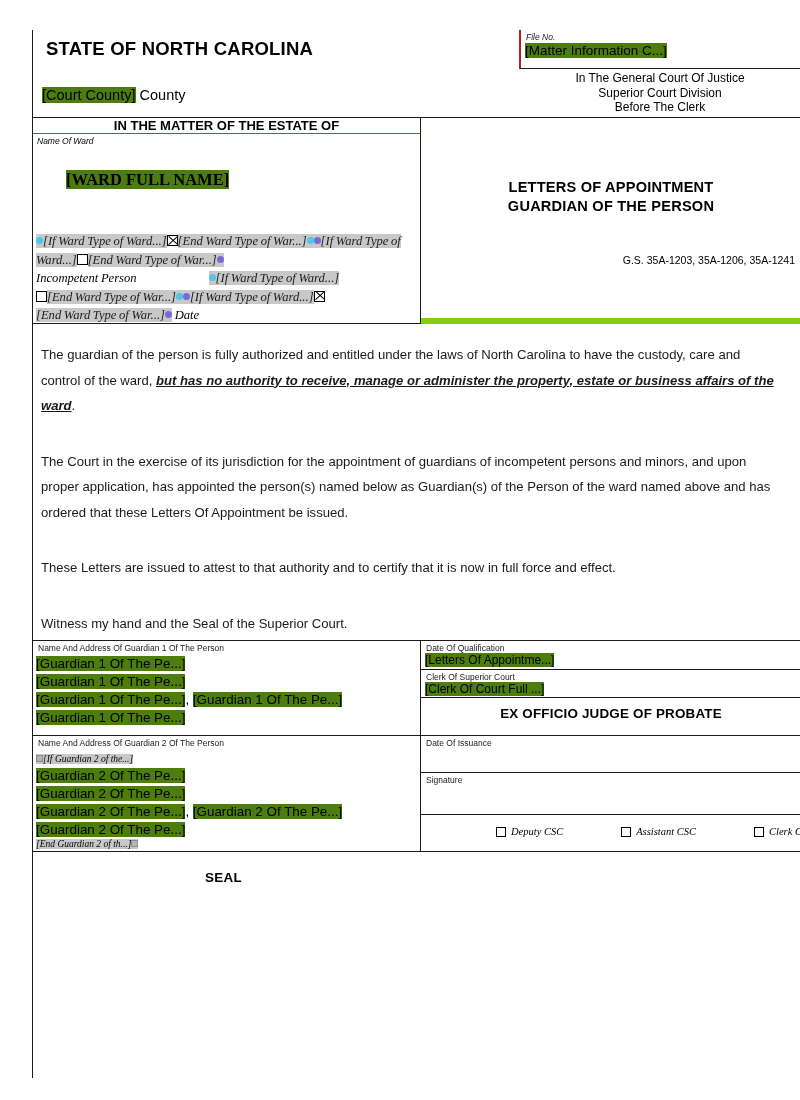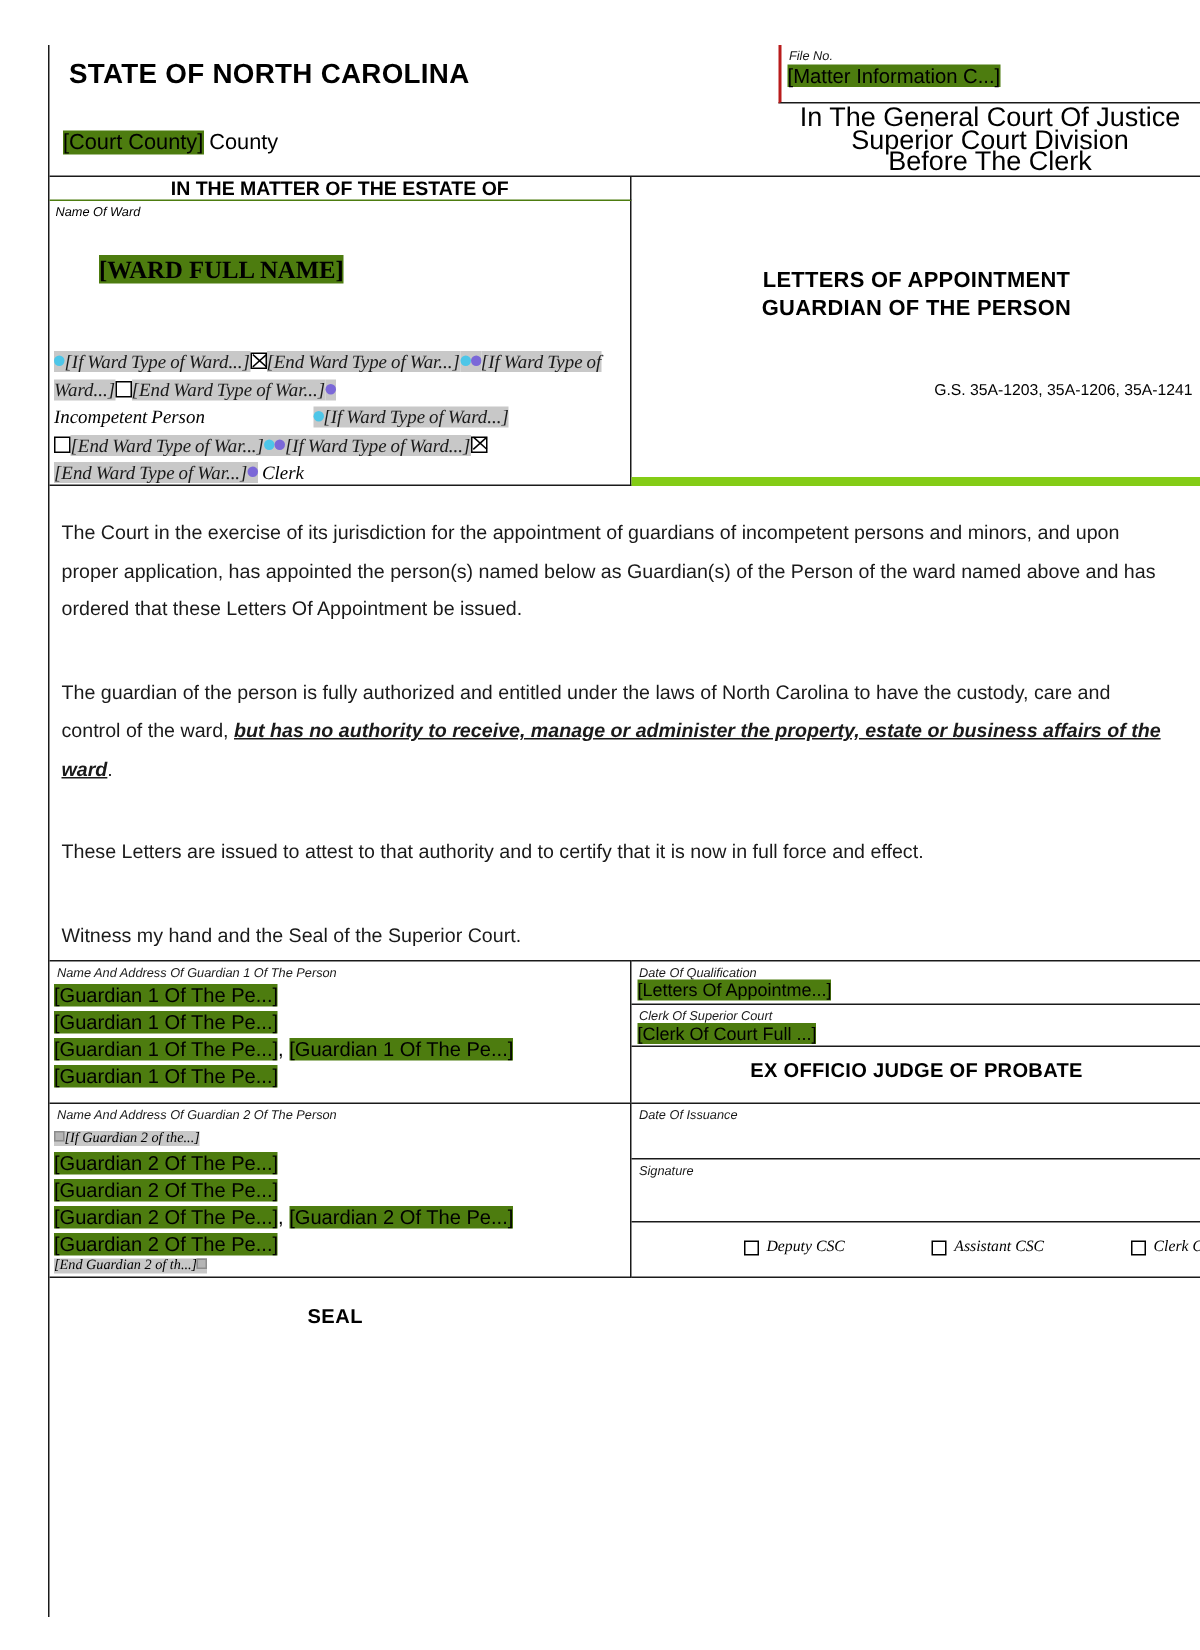--- a/index.html
+++ b/index.html
@@ -79,21 +79,21 @@
     top: 13px;
     font-size: 13.5px;
   }
 
   .court-lines {
     position: absolute;
     left: 486px;
     top: 41px;
     width: 282px;
     text-align: center;
-    font-size: 18px;
+    font-size: 12px;
     line-height: 14.6px;
   }
 
   .hdr-rule {
     position: absolute;
     left: 0;
     top: 87px;
     width: 768px;
     height: 0;
     border-top: 1px solid #1a1a1a;
@@ -253,21 +253,20 @@
   .cell {
     position: absolute;
     box-sizing: border-box;
     border-top: 1px solid #1a1a1a;
   }
   .cell-lbl {
     position: absolute;
     left: 5px;
     top: 2px;
     font-size: 8.5px;
-    font-style: italic;
     color: #1a1a1a;
     white-space: nowrap;
   }
 
   .g1 { left: 0; top: 0; width: 388px; height: 95px; border-right: 1px solid #1a1a1a; }
   .g2 { left: 0; top: 95px; width: 388px; height: 117px; border-right: 1px solid #1a1a1a; border-bottom: 1px solid #1a1a1a;}
 
   .gline {
     position: absolute;
     left: 3px;
@@ -396,36 +395,36 @@
     <div class="estate-bar">IN THE MATTER OF THE ESTATE OF</div>
 
     <div class="ward-box">
       <div class="ward-lbl">Name Of Ward</div>
       <div class="ward-name"><span class="hl">[WARD FULL NAME]</span></div>
 
       <div class="ward-types">
         <span class="fld"><span class="dot-c"></span><span>[If Ward Type of Ward...]</span></span><span class="cbx x"></span><span class="fld"><span>[End Ward Type of War...]</span></span><span class="fld"><span class="dot-c"></span><span class="dot-p"></span></span><span class="fld"><span>[If Ward Type of Ward...]</span></span><span class="cbx"></span><span class="fld"><span>[End Ward Type of War...]</span></span><span class="fld"><span class="dot-p"></span></span><br>
         <span class="plain">Incompetent Person</span><span style="display:inline-block;width:72px"></span><span class="fld"><span class="dot-c"></span><span>[If Ward Type of Ward...]</span></span><br>
         <span class="cbx"></span><span class="fld"><span>[End Ward Type of War...]</span></span><span class="fld"><span class="dot-c"></span><span class="dot-p"></span></span><span class="fld"><span>[If Ward Type of Ward...]</span></span><span class="cbx x"></span><br>
-        <span class="fld"><span>[End Ward Type of War...]</span><span class="dot-p"></span></span> <span class="plain">Clerk</span>
+        <span class="fld"><span>[End Ward Type of War...]</span><span class="dot-p"></span></span> <span class="plain">Date</span>
       </div>
     </div>
 
     <div class="title-box">
       <div class="doc-title">
         <div>LETTERS OF APPOINTMENT</div>
         <div>GUARDIAN OF THE PERSON</div>
       </div>
       <div class="gs-ref">G.S. 35A-1203, 35A-1206, 35A-1241</div>
     </div>
   </div>
 
   <div class="body-wrap">
+    <div class="para"><span>The guardian of the person is fully authorized and entitled under the laws of North Carolina to have the custody, care and control of the ward, </span><span class="emph">but has no authority to receive, manage or administer the property, estate or business affairs of the ward</span><span>.</span></div>
     <div class="para">The Court in the exercise of its jurisdiction for the appointment of guardians of incompetent persons and minors, and upon proper application, has appointed the person(s) named below as Guardian(s) of the Person of the ward named above and has ordered that these Letters Of Appointment be issued.</div>
-    <div class="para"><span>The guardian of the person is fully authorized and entitled under the laws of North Carolina to have the custody, care and control of the ward, </span><span class="emph">but has no authority to receive, manage or administer the property, estate or business affairs of the ward</span><span>.</span></div>
     <div class="para">These Letters are issued to attest to that authority and to certify that it is now in full force and effect.</div>
     <div class="para">Witness my hand and the Seal of the Superior Court.</div>
   </div>
 
   <div class="grid">
 
     <div class="cell g1">
       <div class="cell-lbl">Name And Address Of Guardian 1 Of The Person</div>
       <div class="gline" style="top:15px"><span class="hl">[Guardian 1 Of The Pe...]</span></div>
       <div class="gline" style="top:33px"><span class="hl">[Guardian 1 Of The Pe...]</span></div>

